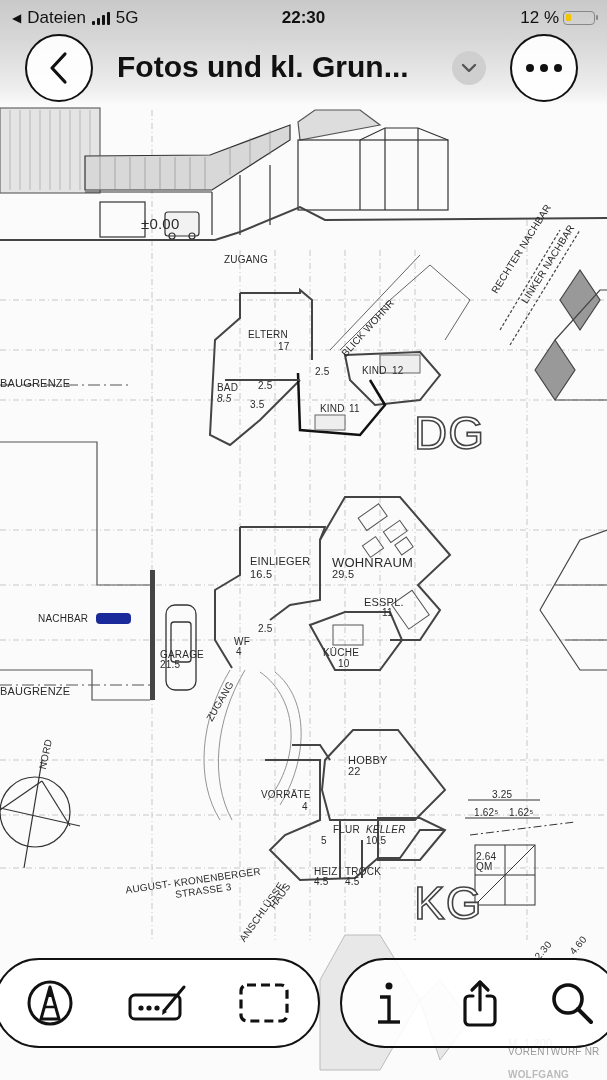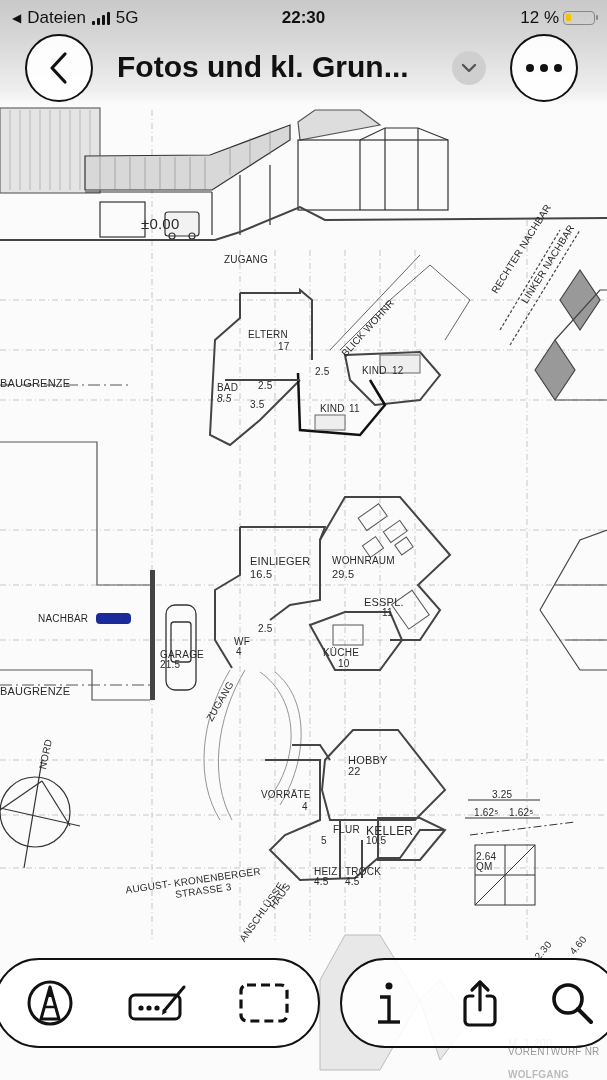--- a/index.html
+++ b/index.html
@@ -201,50 +201,52 @@
   <span class="plan-text" style="left:217px;top:383px;font-size:10px;">BAD</span>
   <span class="plan-text" style="left:217px;top:394px;font-size:10px;font-style:italic;">8.5</span>
   <span class="plan-text" style="left:258px;top:381px;font-size:10px;">2.5</span>
   <span class="plan-text" style="left:250px;top:400px;font-size:10px;">3.5</span>
   <span class="plan-text" style="left:315px;top:367px;font-size:10px;">2.5</span>
   <span class="plan-text" style="left:362px;top:366px;font-size:10px;">KIND</span>
   <span class="plan-text" style="left:392px;top:366px;font-size:10px;">12</span>
   <span class="plan-text" style="left:320px;top:404px;font-size:10px;">KIND</span>
   <span class="plan-text" style="left:349px;top:404px;font-size:10px;">11</span>
   <span class="plan-text" style="left:340px;top:352px;font-size:10px;transform:rotate(-48deg);transform-origin:left top;">BLICK WOHNR</span>
+  <span class="plan-big" style="left:414px;top:410px;">DG</span>
 
   <span class="plan-text" style="left:250px;top:556px;font-size:11px;">EINLIEGER</span>
   <span class="plan-text" style="left:250px;top:569px;font-size:11px;">16.5</span>
-  <span class="plan-text" style="left:332px;top:556px;font-size:10px;">WOHNRAUM</span>
+  <span class="plan-text" style="left:332px;top:556px;font-size:13px;">WOHNRAUM</span>
   <span class="plan-text" style="left:332px;top:569px;font-size:11px;">29.5</span>
   <span class="plan-text" style="left:364px;top:597px;font-size:11px;">ESSPL.</span>
   <span class="plan-text" style="left:382px;top:608px;font-size:10px;">11</span>
   <span class="plan-text" style="left:323px;top:648px;font-size:10px;">KÜCHE</span>
   <span class="plan-text" style="left:338px;top:659px;font-size:10px;">10</span>
   <span class="plan-text" style="left:234px;top:637px;font-size:10px;">WF</span>
   <span class="plan-text" style="left:236px;top:647px;font-size:10px;">4</span>
   <span class="plan-text" style="left:258px;top:624px;font-size:10px;">2.5</span>
   <span class="plan-text" style="left:160px;top:650px;font-size:10px;">GARAGE</span>
   <span class="plan-text" style="left:160px;top:660px;font-size:10px;">21.5</span>
   <span class="plan-text" style="left:205px;top:718px;font-size:10px;transform:rotate(-60deg);transform-origin:left top;">ZUGANG</span>
   <span class="plan-text" style="left:38px;top:614px;font-size:10px;">NACHBAR</span>
   <span style="position:absolute;left:96px;top:613px;width:35px;height:11px;background:#1a2a9a;border-radius:4px;"></span>
 
   <span class="plan-text" style="left:348px;top:755px;font-size:11px;">HOBBY</span>
   <span class="plan-text" style="left:348px;top:766px;font-size:11px;">22</span>
   <span class="plan-text" style="left:261px;top:790px;font-size:10px;">VORRÄTE</span>
   <span class="plan-text" style="left:302px;top:802px;font-size:10px;">4</span>
   <span class="plan-text" style="left:321px;top:825px;font-size:10px;padding-left:12px;">FLUR</span>
   <span class="plan-text" style="left:321px;top:836px;font-size:10px;">5</span>
-  <span class="plan-text" style="left:366px;top:825px;font-size:12px;">KELLER</span>
+  <span class="plan-text" style="left:366px;top:825px;font-size:10px;font-style:italic;">KELLER</span>
   <span class="plan-text" style="left:366px;top:836px;font-size:10px;">10.5</span>
   <span class="plan-text" style="left:314px;top:867px;font-size:10px;">HEIZ</span>
   <span class="plan-text" style="left:314px;top:877px;font-size:10px;">4.5</span>
   <span class="plan-text" style="left:345px;top:867px;font-size:10px;">TROCK</span>
   <span class="plan-text" style="left:345px;top:877px;font-size:10px;">4.5</span>
+  <span class="plan-big" style="left:414px;top:880px;">KG</span>
 
   <span class="plan-text" style="left:38px;top:768px;font-size:10px;transform:rotate(-78deg);transform-origin:left top;">NORD</span>
   <span class="plan-text" style="left:125px;top:876px;font-size:10px;transform:rotate(-8deg);">AUGUST- KRONENBERGER</span>
   <span class="plan-text" style="left:175px;top:886px;font-size:10px;transform:rotate(-8deg);">STRASSE 3</span>
   <span class="plan-text" style="left:268px;top:905px;font-size:10px;transform:rotate(-55deg);transform-origin:left top;">HAUS</span>
   <span class="plan-text" style="left:238px;top:938px;font-size:10px;transform:rotate(-55deg);transform-origin:left top;">ANSCHLÜSSE</span>
 
   <span class="plan-text" style="left:492px;top:790px;font-size:10px;">3.25</span>
   <span class="plan-text" style="left:474px;top:808px;font-size:10px;">1.62⁵</span>
   <span class="plan-text" style="left:509px;top:808px;font-size:10px;">1.62⁵</span>

